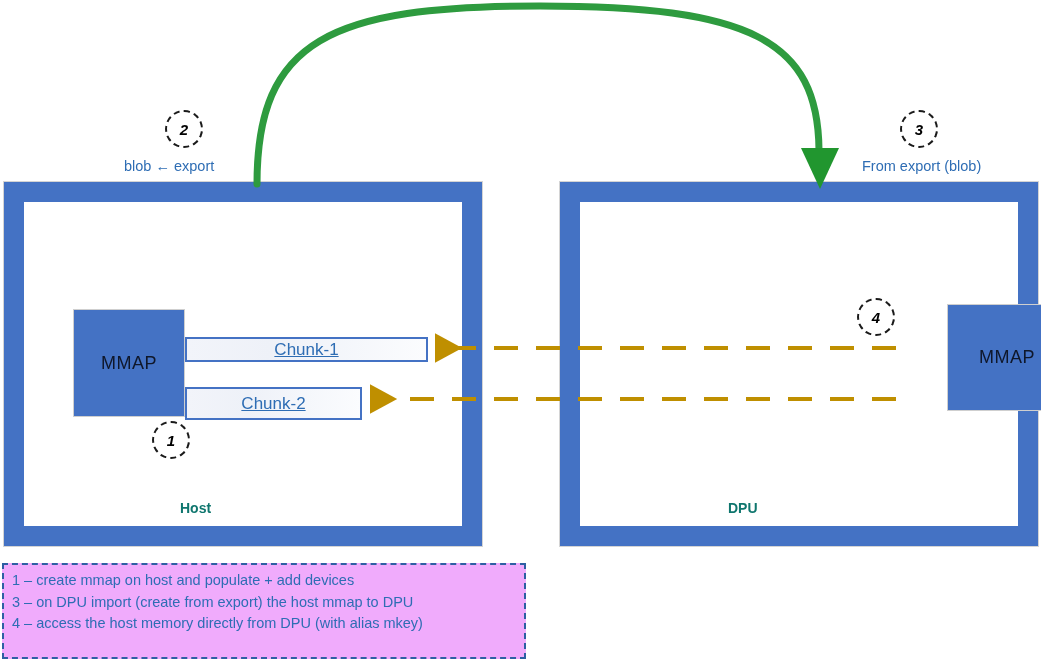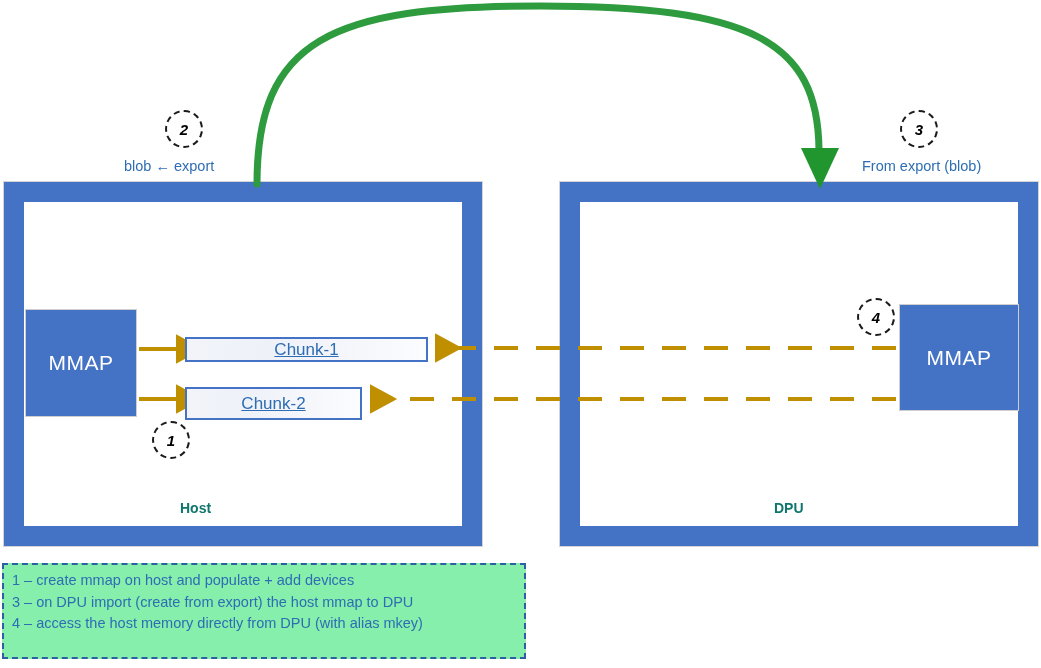--- a/index.html
+++ b/index.html
@@ -31,34 +31,35 @@
 
   .container-label {
     position: absolute;
     font-size: 14px;
     font-weight: bold;
     color: #0f766e;
     text-align: left;
     white-space: nowrap;
   }
   #host-label { left: 180px; top: 500px; width: 140px; }
-  #dpu-label  { left: 774px; top: 500px; width: 140px; }
+  #dpu-label  { left: 728px; top: 500px; width: 140px; }
 
   
   .mmap-block {
     position: absolute;
     box-sizing: border-box;
     background: #4472C4;
     outline: 1px solid #cfcfcf;
-    color: #ffffff;
-    font-size: 21px;
+    color: #0f172a;
+    font-size: 18px;
     display: flex;
     align-items: center;
     justify-content: center;
     letter-spacing: 0.5px;
+    margin-left: 48px;
   }
   #mmap-host { left: 26px;  top: 310px; width: 110px; height: 106px; }
   #mmap-dpu  { left: 900px; top: 305px; width: 118px; height: 105px; }
 
   
   .chunk-bar {
     position: absolute;
     box-sizing: border-box;
     border: 2px solid #4472C4;
     background: linear-gradient(to right, #f2f4fa 0%, #eef1f8 35%, #fbfcfe 100%);
@@ -106,21 +107,21 @@
 
   
   #legend-box {
     position: absolute;
     left: 2px;
     top: 563px;
     width: 524px;
     height: 96px;
     box-sizing: border-box;
     border: 2px dashed #2E5FA3;
-    background: #86efac;
+    background: #f0abfc;
     padding: 5px 6px 4px 8px;
   }
   .legend-line {
     font-size: 14.5px;
     color: #2E6DB4;
     line-height: 21.5px;
     white-space: nowrap;
   }
 
   

